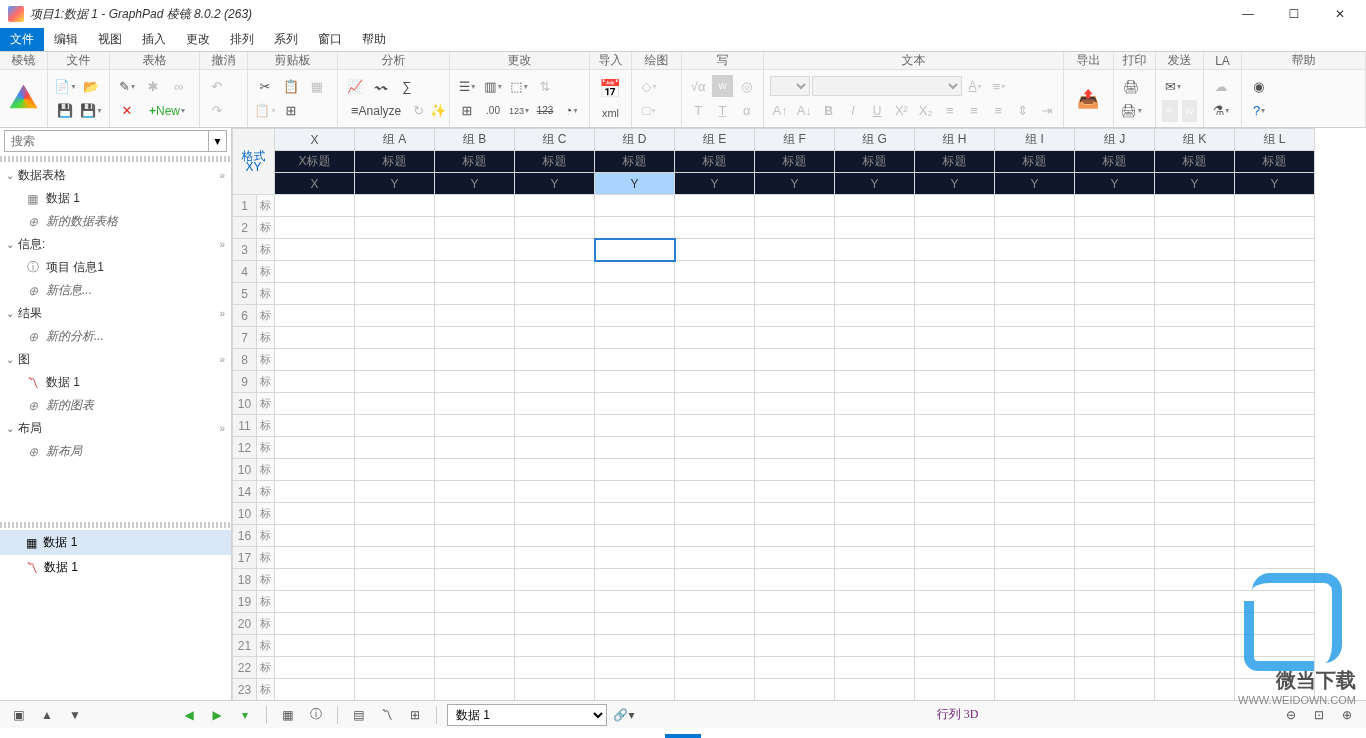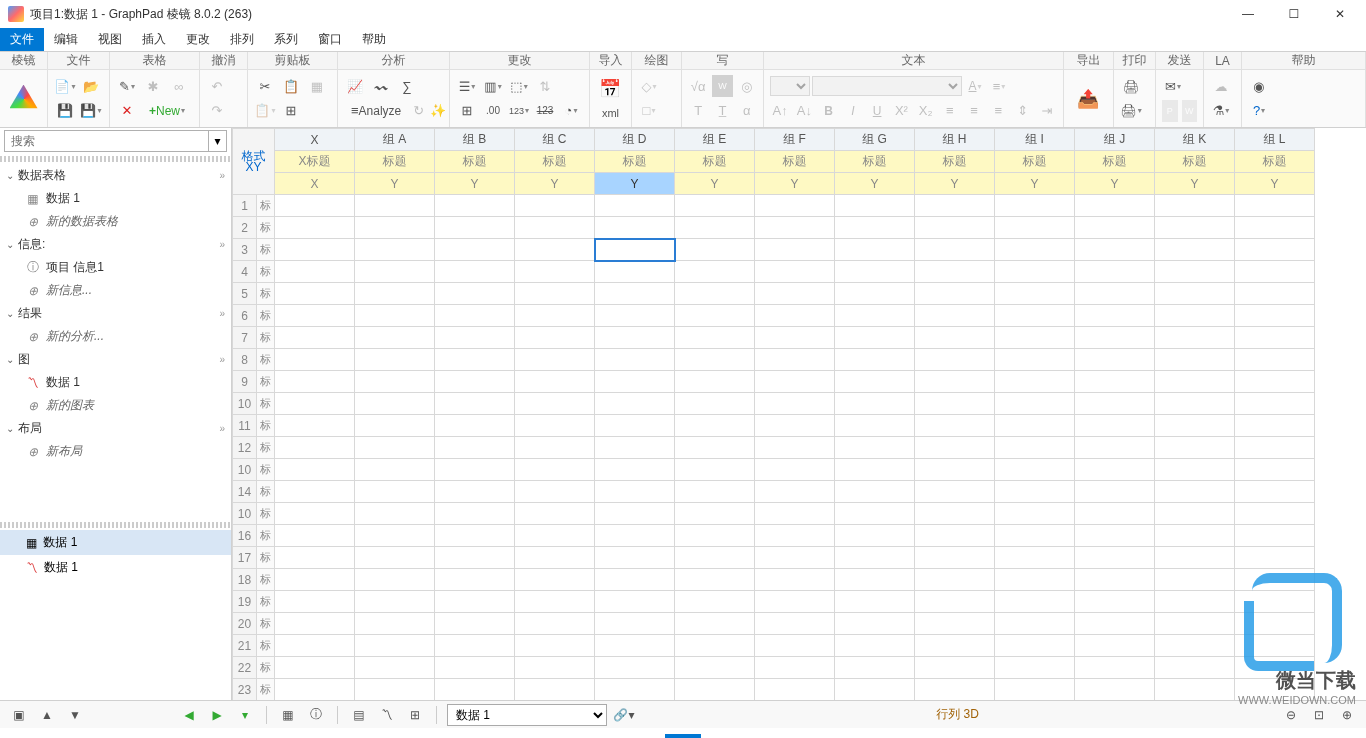--- a/index.html
+++ b/index.html
@@ -1,19 +1,19 @@
 <!DOCTYPE html>
 <html><head>
 <meta charset="utf-8">
 <style>
 * { margin: 0; padding: 0; box-sizing: border-box; font-family: "Microsoft YaHei", "Segoe UI", sans-serif; font-size: 12px; }
 body { background: #fff; width: 1366px; height: 738px; overflow: hidden; position: relative; }
 .titlebar { height: 28px; display: flex; align-items: center; padding: 0 8px; background: #fff; }
 .titlebar-icon { width: 16px; height: 16px; margin-right: 6px; background: linear-gradient(135deg,#4a9eff,#ff6b6b,#ffd93d); border-radius: 2px; }
-.titlebar-title { color: #333; font-size: 12px; flex: 1; }
+.titlebar-title { color: #333; font-size: 12px; flex: 1; font-style: italic; }
 .window-controls { display: flex; gap: 18px; margin-right: 4px; }
 .window-controls span { width: 28px; text-align: center; cursor: pointer; color: #333; }
 .menubar { height: 24px; display: flex; align-items: stretch; background: #fff; border-bottom: 1px solid #d0d0d0; }
 .menu-item { padding: 0 10px; display: flex; align-items: center; cursor: pointer; color: #333; }
 .menu-item.active { background: #0078d4; color: #fff; }
 .ribbon { height: 58px; border-bottom: 1px solid #d0d0d0; display: flex; background: #fafafa; }
 .ribbon-label-row { height: 18px; display:flex; background:#f5f5f5; border-bottom:1px solid #e0e0e0; font-size:11px; color:#666;}
 .ribbon-label-row span { display:flex; align-items:center; justify-content:center; border-right:1px solid #e0e0e0;}
 .group { display: flex; flex-direction: column; padding: 4px 6px; border-right: 1px solid #e0e0e0; justify-content: space-around; }
 .tool-row { display: flex; gap: 4px; align-items: center; }
@@ -39,31 +39,31 @@
 .series-header { padding: 4px 8px; color: #444; background:#f5f5f5;}
 .series-item { padding: 4px 8px 4px 26px; display: flex; align-items: center; gap: 6px; cursor: pointer;}
 .series-item.sel { background: #d8e6f5;}
 .sheet { flex: 1; overflow: hidden; display: flex; flex-direction: column; position: relative; background:#fff;}
 .sheet-inner { flex:1; overflow: auto;}
 table.grid { border-collapse: collapse; table-layout: fixed; }
 table.grid th, table.grid td { border: 1px solid #d8d8d8; height: 22px; text-align: center; font-weight: normal; color: #888;}
 .corner { width: 42px; background: #f4f4f4;}
 .rowhead { width: 28px; background: #f4f4f4; color: #666; text-align:center;}
 .rowlbl { width: 20px; background: #fafafa; color: #bbb; font-size: 11px;}
-.colhead { width: 80px; background: #fef9c3;}
+.colhead { width: 80px; background: #0f172a;}
 .colhead.grp { background: #eff3f7; color:#555;}
 .colhead.selsub { background: #a8d4ff; color: #333;}
 td.cell { background: #fff; }
 td.cell.sel { border: 2px solid #2a7dd4; }
 .fmt-btn { display:flex; flex-direction:column; align-items:center; padding:2px 4px; cursor:pointer; color:#0066cc; font-size:10px; line-height:11px;}
 .statusbar { height: 28px; border-top: 1px solid #d0d0d0; display: flex; align-items: center; padding: 0 8px; gap: 6px; background: #f8f8f8;}
 .sb-btn { width: 22px; height: 22px; display:flex; align-items:center; justify-content:center; cursor:pointer; color:#555;}
 .sb-sep { width:1px; height:18px; background:#ccc; margin: 0 4px;}
 .sb-select { border: 1px solid #aaa; padding: 2px 4px; width: 160px; background:#fff;}
-.sb-text { color: #a16207; padding: 0 10px;}
+.sb-text { color: #701a75; padding: 0 10px; font-family: Liberation Serif, serif;}
 .watermark { position: absolute; right: 10px; bottom: 32px; text-align:right; pointer-events:none; opacity:0.85;}
 .watermark .logo { width:90px; height:90px; border:10px solid #2a9ee8; border-radius: 18px 18px 18px 4px; border-left:none; border-bottom:none; transform: rotate(0deg); margin:0 auto; position:relative;}
 .watermark .logo::after { content:''; position:absolute; left:-8px; bottom:-8px; width:60px; height:60px; border:10px solid #2a9ee8; border-radius: 0 14px 0 14px; border-top:none; border-right:none;}
 .watermark .t1 { font-size: 20px; font-weight:bold; color:#333; margin-top:4px; font-family: "SimHei";}
 .watermark .t2 { font-size: 11px; color:#777;}
 .font-sel { display:flex; gap:2px;}
 .font-sel select, .font-sel input { border:1px solid #ccc; height:20px; font-size:11px;}
 .blue-bar { position:absolute; bottom:0; left:50%; width:36px; height:4px; background:#0078d4; transform:translateX(-50%);}
 </style>
 </head>

